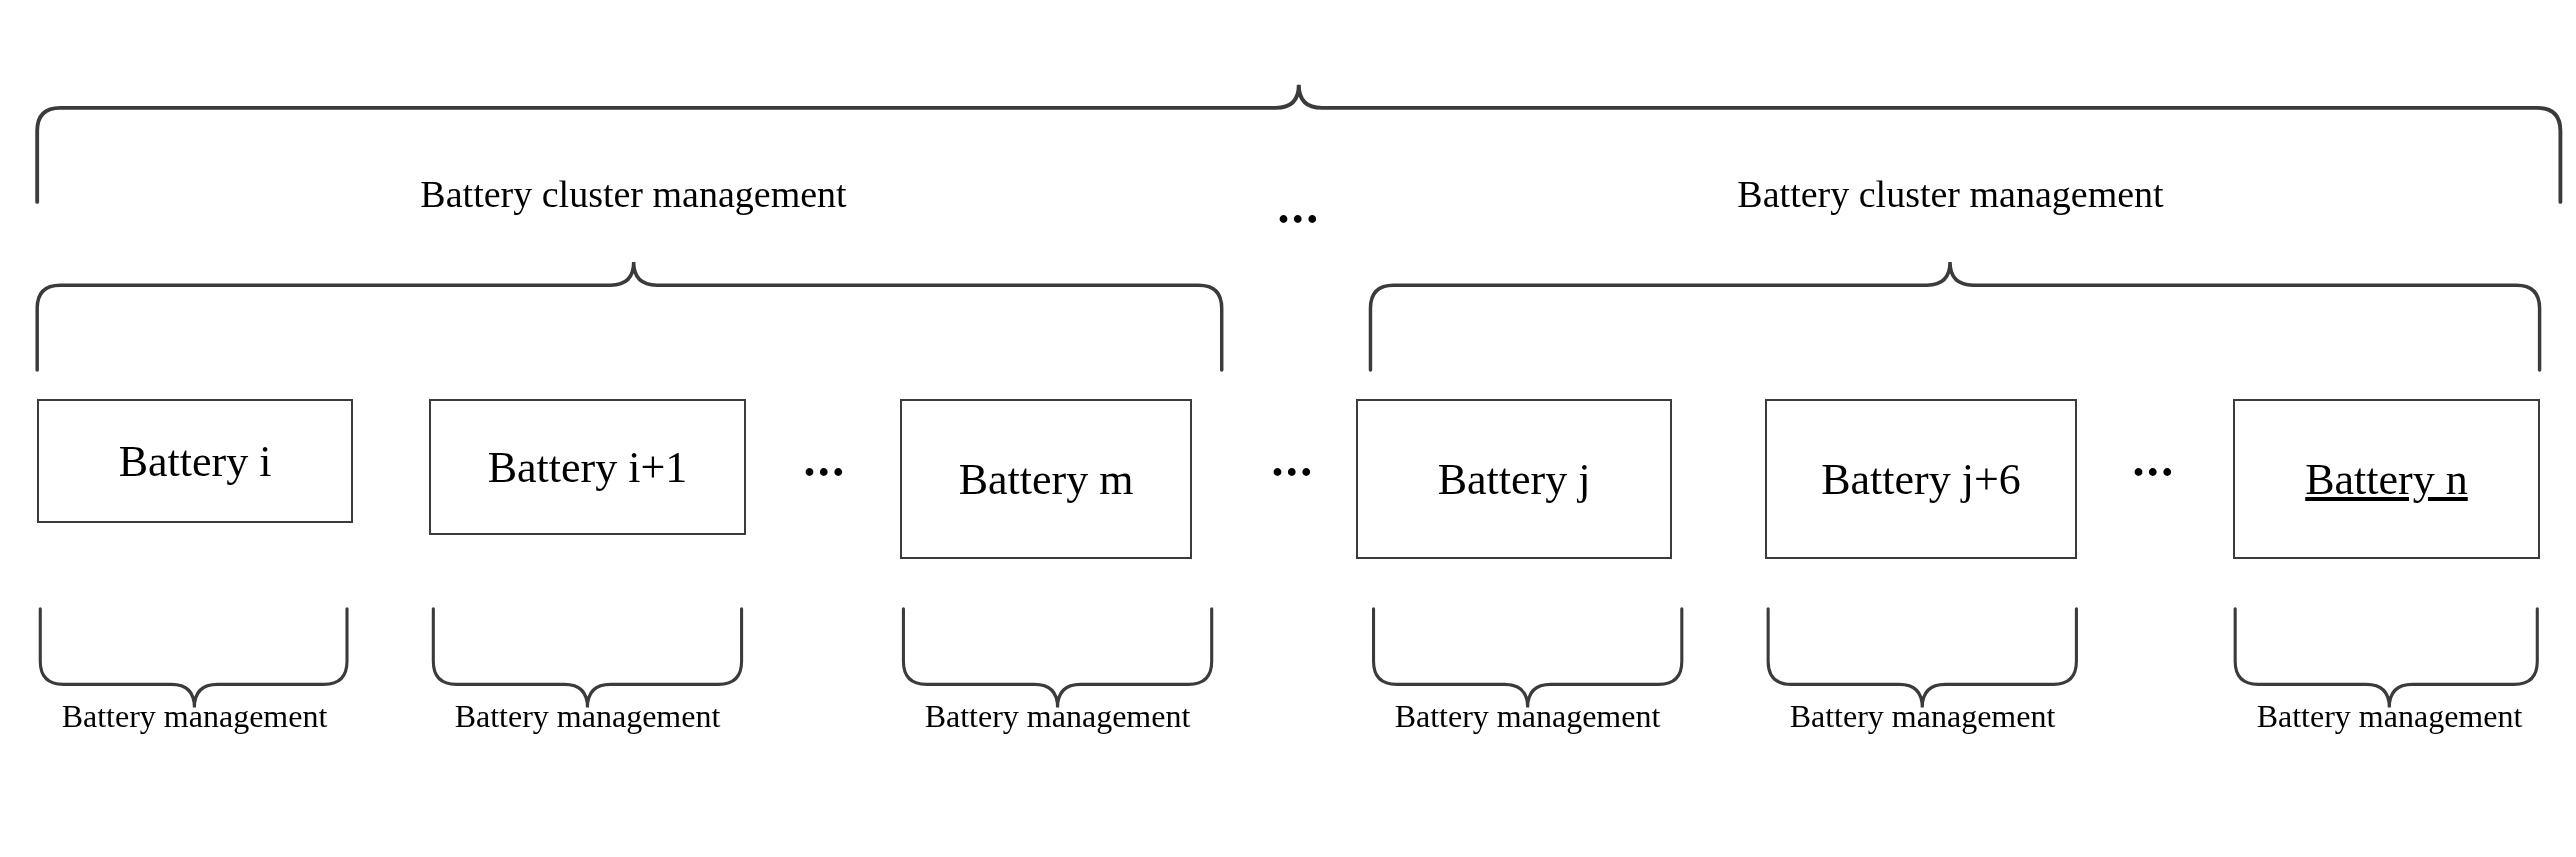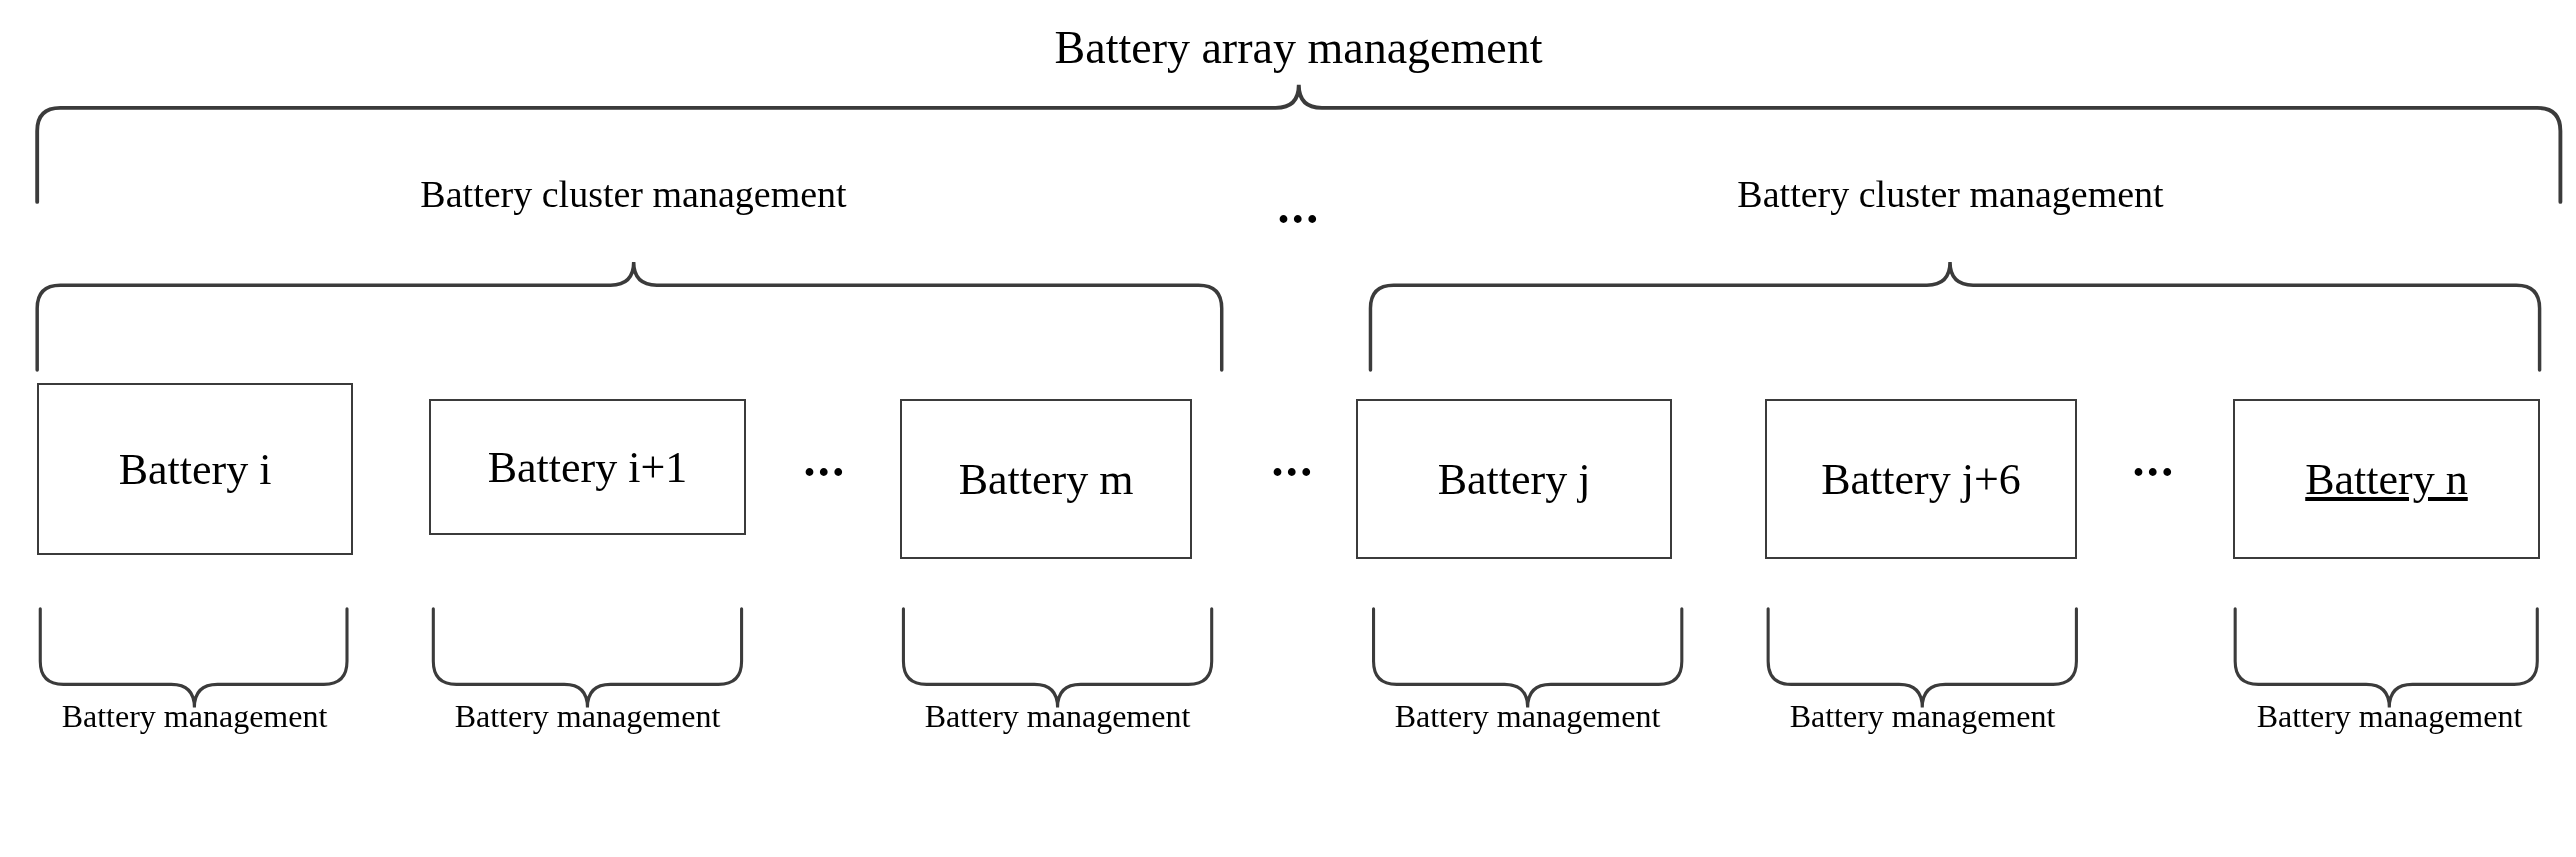--- a/index.html
+++ b/index.html
@@ -83,29 +83,28 @@
 
     <path d="M 1172,790 L 1172,858 Q 1172,888 1202,888 L 1342,888 Q 1372,888 1372,918 Q 1372,888 1402,888 L 1542,888 Q 1572,888 1572,858 L 1572,790" fill="none" stroke="#3b3b3b" stroke-width="4" stroke-linecap="round"></path>
 
     <path d="M 1782,790 L 1782,858 Q 1782,888 1812,888 L 1952,888 Q 1982,888 1982,918 Q 1982,888 2012,888 L 2152,888 Q 2182,888 2182,858 L 2182,790" fill="none" stroke="#3b3b3b" stroke-width="4" stroke-linecap="round"></path>
 
     <path d="M 2294,790 L 2294,858 Q 2294,888 2324,888 L 2464,888 Q 2494,888 2494,918 Q 2494,888 2524,888 L 2664,888 Q 2694,888 2694,858 L 2694,790" fill="none" stroke="#3b3b3b" stroke-width="4" stroke-linecap="round"></path>
 
     <path d="M 2900,790 L 2900,858 Q 2900,888 2930,888 L 3070,888 Q 3100,888 3100,918 Q 3100,888 3130,888 L 3262,888 Q 3292,888 3292,858 L 3292,790" fill="none" stroke="#3b3b3b" stroke-width="4" stroke-linecap="round"></path>
   </svg>
 
-  <div class="lbl title-lbl" style="left:836px; top:21.6px; width:925px;">Battery array management</div>
 
   <div class="lbl cluster-lbl" style="left:171px; top:173px; width:925px;">Battery cluster management</div>
 
   <div class="lbl cluster-lbl" style="left:1488px; top:173px; width:925px;">Battery cluster management</div>
 
   <div class="ell" style="left:1249px; top:179px; width:100px;">...</div>
 
-  <div class="batt-box" style="left:37px; top:383px; width:316px; height:172px;text-align:center;">
+  <div class="batt-box" style="left:37px; top:399px; width:316px; height:124px;text-align:center;">
     <span class="box-lbl" style="position:static;">Battery i</span>
   </div>
 
   <div class="batt-box" style="left:429px; top:399px; width:317px; height:136px;">
     <span class="box-lbl" style="position:static;">Battery i+1</span>
   </div>
 
   <div class="ell" style="left:775px; top:432px; width:100px;">...</div>
 
   <div class="batt-box" style="left:900px; top:399px; width:292px; height:160px;">

